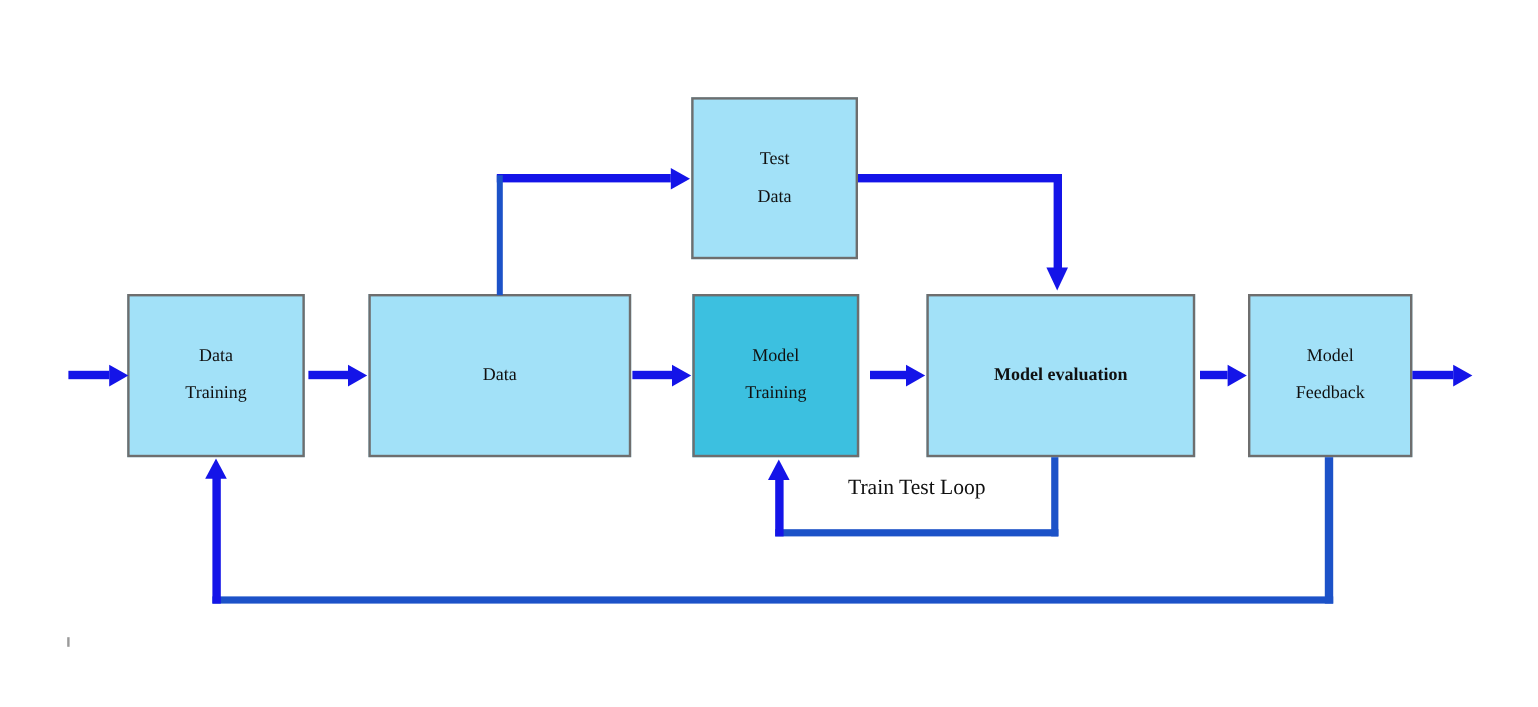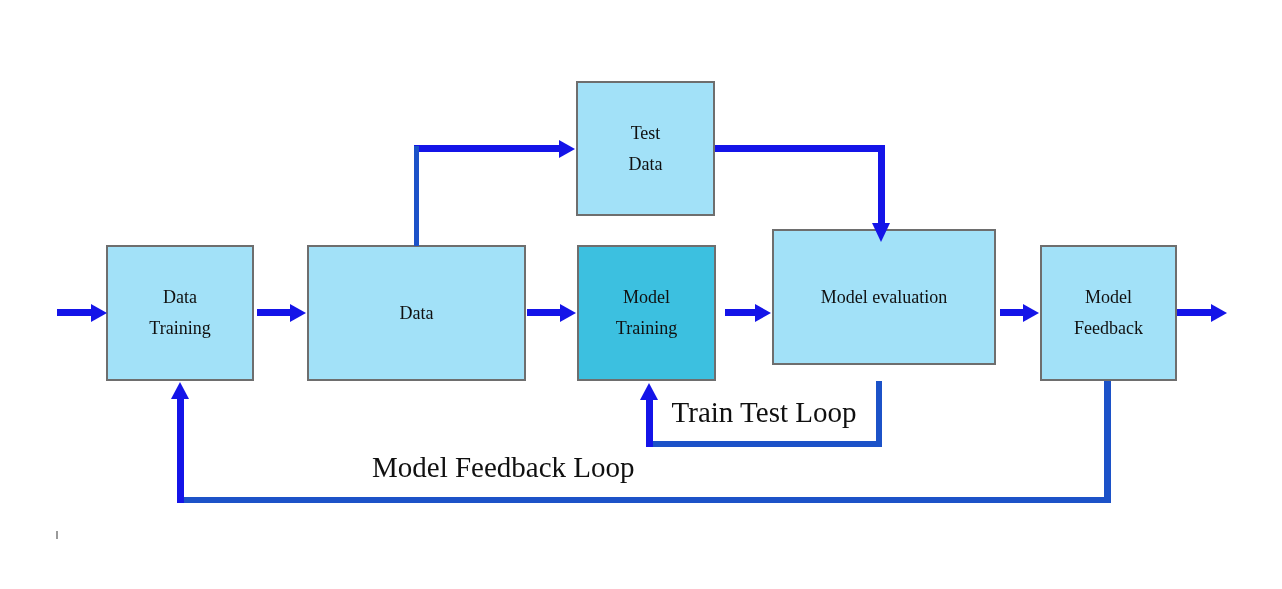--- a/index.html
+++ b/index.html
@@ -10,28 +10,28 @@
     font-family:"Liberation Serif","DejaVu Serif",serif;
     overflow:hidden;
   }
   
   .node{
     position:absolute;
     box-sizing:border-box;
     border:2px solid #6e6e6e;
     display:flex;flex-direction:column;
     align-items:center;justify-content:center;
-    font-size:18px;line-height:31px;color:#101010;
+    font-size:15px;line-height:31px;color:#101010;
     text-align:right;
   }
   .node-test          {left:576px;top:81px; width:139px;height:135px;}
   .node-ingestion     {left:106px;top:245px;width:148px;height:136px;}
   .node-transformation{left:307px;top:245px;width:219px;height:136px;}
   .node-training      {left:577px;top:245px;width:139px;height:136px;}
-  .node-evaluation    {left:772px;top:229px;width:224px;height:136px;}
+  .node-evaluation    {left:772px;top:245px;width:224px;height:136px;font-weight:bold;}
   .node-serving       {left:1040px;top:245px;width:137px;height:136px;}
 
   
   .harrow{
     position:absolute;height:7px;background:#1414e8;
   }
   .harrow::after{
     content:"";position:absolute;right:-16px;top:-5px;
     width:0;height:0;
     border-left:16px solid #1414e8;
@@ -71,21 +71,21 @@
     border-left:9px solid transparent;
     border-right:9px solid transparent;
   }
   .head-eval{left:872px;top:223px;}
   .head-tt  {left:640px;top:383px;}
   .head-fb  {left:171px;top:382px;}
 
   
   .loop-label{
     position:absolute;width:250px;text-align:center;
-    font-size:29px;color:#101010;white-space:nowrap;
+    font-size:18px;color:#101010;white-space:nowrap;
   }
   .lbl-tt{left:639px;top:396px;}
   .lbl-fb{left:372px;top:451px;}
 
   
   .stray{position:absolute;left:56px;top:531px;width:2px;height:8px;background:#9a9a9a;}
 </style>
 </head>
 <body>
 
@@ -137,17 +137,16 @@
   <div class="ln ln-h-tt"></div>
   <div class="ln bright ln-v2-tt"></div>
   <div class="head head-up head-tt"></div>
 
   <div class="ln ln-v1-fb"></div>
   <div class="ln ln-h-fb"></div>
   <div class="ln bright ln-v2-fb"></div>
   <div class="head head-up head-fb"></div>
 
   <div class="loop-label lbl-tt">Train Test Loop</div>
-  <div class="loop-label lbl-fb">Model Feedback Loop</div>
 
   <div class="stray"></div>
 
 </div>
 
 </body></html>

